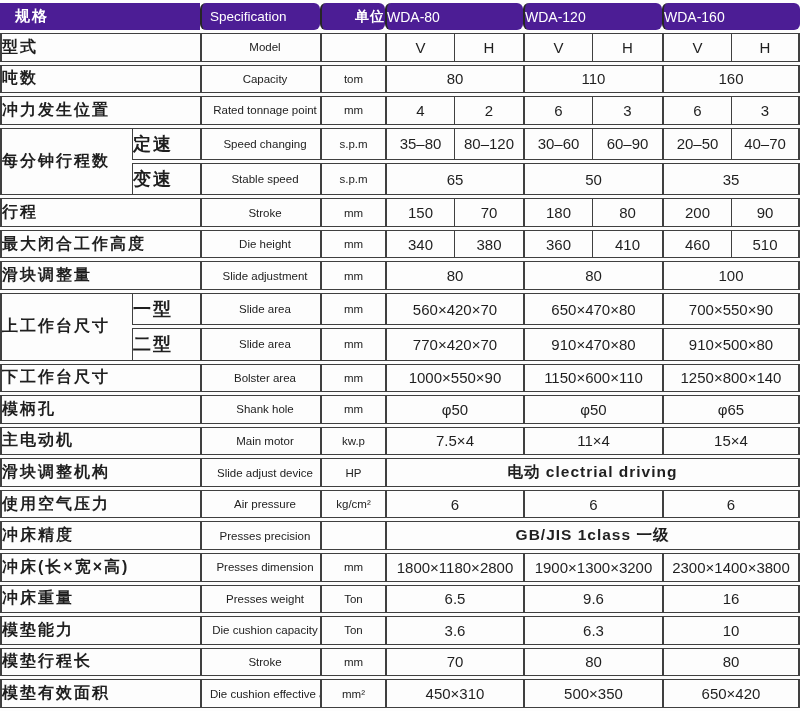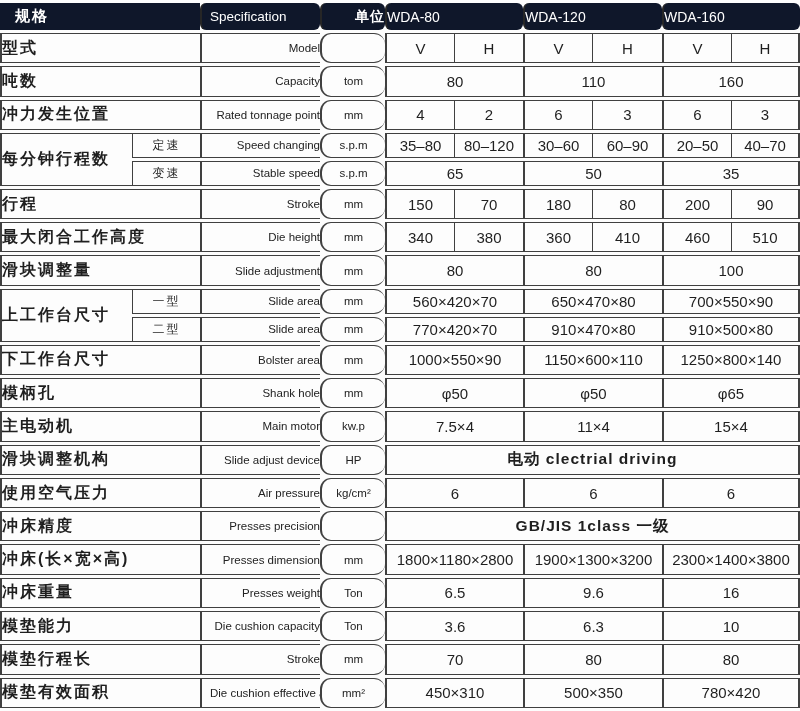--- a/index.html
+++ b/index.html
@@ -3,26 +3,26 @@
 <meta charset="utf-8">
 <style>
   html,body{margin:0;padding:0;background:#ffffff;}
   body{width:800px;height:711px;font-family:"Liberation Sans","DejaVu Sans",sans-serif;color:#1f1f1f;}
   table{width:800px;height:711px;table-layout:fixed;border-collapse:separate;border-spacing:0 3px;background:#fdfdfd;}
   td{border-top:1px solid #404040;border-bottom:1px solid #404040;padding:0;overflow:hidden;white-space:nowrap;vertical-align:middle;}
   .L1{border-left:1px solid #404040;}
   .L2{border-left:2px solid #404040;}
   .R2{border-right:2px solid #404040;}
   .zh{font-weight:bold;font-size:16px;text-align:left;letter-spacing:2px;}
-  .sub{font-weight:normal;font-size:12px;text-align:center;letter-spacing:2px;}
-  .en{font-size:11.5px;text-align:right;padding-left:8px;color:#222;}
-  .un{font-size:11.5px;text-align:center;color:#222;border-radius:11px;}
+  .sub{font-weight:bold;font-size:18px;text-align:left;letter-spacing:2px;}
+  .en{font-size:11.5px;text-align:center;padding-left:8px;color:#222;}
+  .un{font-size:11.5px;text-align:center;color:#222;}
   .val{font-size:15px;text-align:center;}
   .big{font-size:15.5px;font-weight:bold;letter-spacing:1px;}
-  tr.hd td{background:#0f172a;color:#ffffff;border-top:none;border-bottom:none;height:27px;}
+  tr.hd td{background:#4c1d95;color:#ffffff;border-top:none;border-bottom:none;height:27px;}
   tr.hd .hz{font-weight:bold;font-size:15px;text-align:left;padding-left:15px;letter-spacing:2px;}
   tr.hd .he{font-size:13.5px;text-align:left;padding-left:8px;}
   tr.hd .hu{font-weight:bold;font-size:14px;text-align:right;letter-spacing:1px;}
   tr.hd .hm{font-size:14px;text-align:left;}
   tr.hd .DL{border-left:2px solid #262626;border-radius:6px;}
 </style>
 </head>
 <body>
 
 <table>
@@ -241,16 +241,16 @@
     <td colspan="2" class="val L2">80</td>
     <td colspan="2" class="val L2 R2">80</td>
   </tr>
 
   <tr>
     <td colspan="2" class="zh L2">模垫有效面积</td>
     <td class="en L2">Die cushion effective area</td>
     <td class="un L2">mm²</td>
     <td colspan="2" class="val L2">450×310</td>
     <td colspan="2" class="val L2">500×350</td>
-    <td colspan="2" class="val L2 R2">780×420</td>
+    <td colspan="2" class="val L2 R2">650×420</td>
   </tr>
 </tbody>
   </table>
 
 </body></html>

